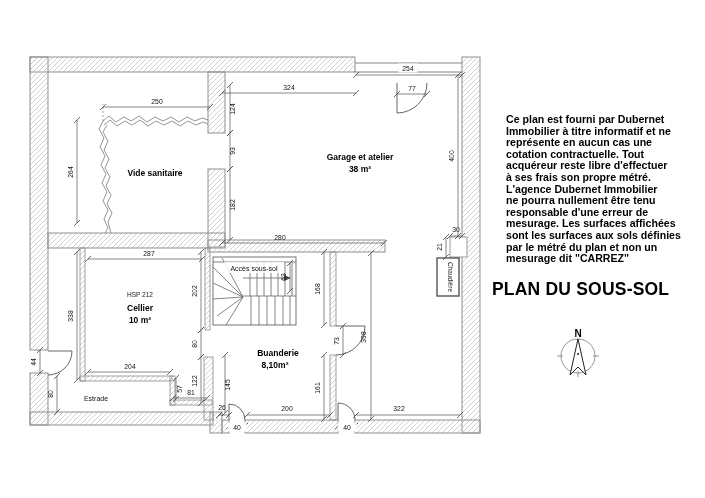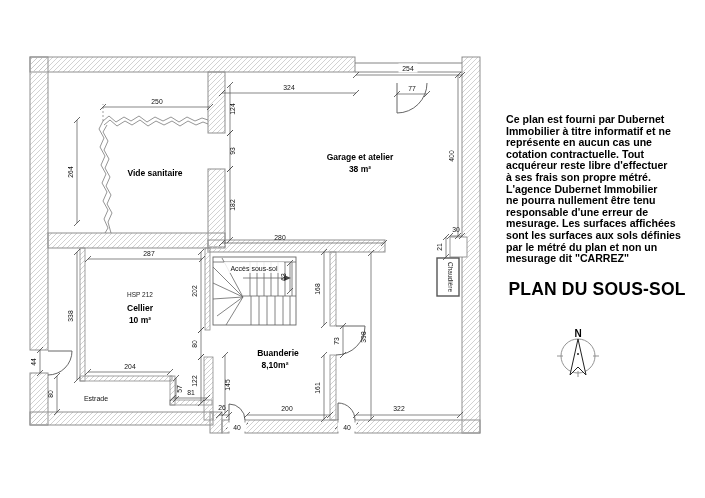--- a/index.html
+++ b/index.html
@@ -15,21 +15,21 @@
   .wall{fill:url(#hatch);stroke:#8f8f8f;stroke-width:1;}
   .thinwall{fill:url(#hatch);stroke:#8a8a8a;stroke-width:0.8;}
   .opening{fill:#fff;stroke:#8f8f8f;stroke-width:0.9;}
   .door{stroke:#555;stroke-width:0.9;fill:none;}
   .stair-line{stroke:#666;stroke-width:0.8;fill:none;}
   .jagged{stroke:#7a7a7a;stroke-width:0.8;fill:none;}
   #disclaimer{position:absolute;left:506px;top:114px;width:202px;
     font-size:10.6px;line-height:11.6px;font-weight:bold;color:#000;
     white-space:pre-line;}
   #main-title{position:absolute;left:492px;top:279px;width:210px;
-    font-size:17.5px;font-weight:bold;color:#000;letter-spacing:0.2px;text-align:center;}
+    font-size:17.5px;font-weight:bold;color:#000;letter-spacing:0.2px;}
 </style>
 </head>
 <body>
 
 <div id="stage">
 
 <svg id="plan-svg" width="705" height="498" viewBox="0 0 705 498">
   <defs>
     <pattern id="hatch" patternUnits="userSpaceOnUse" width="5" height="5">
       <path d="M-1,6 L6,-1" stroke="#c6c6c6" stroke-width="0.8"></path>

